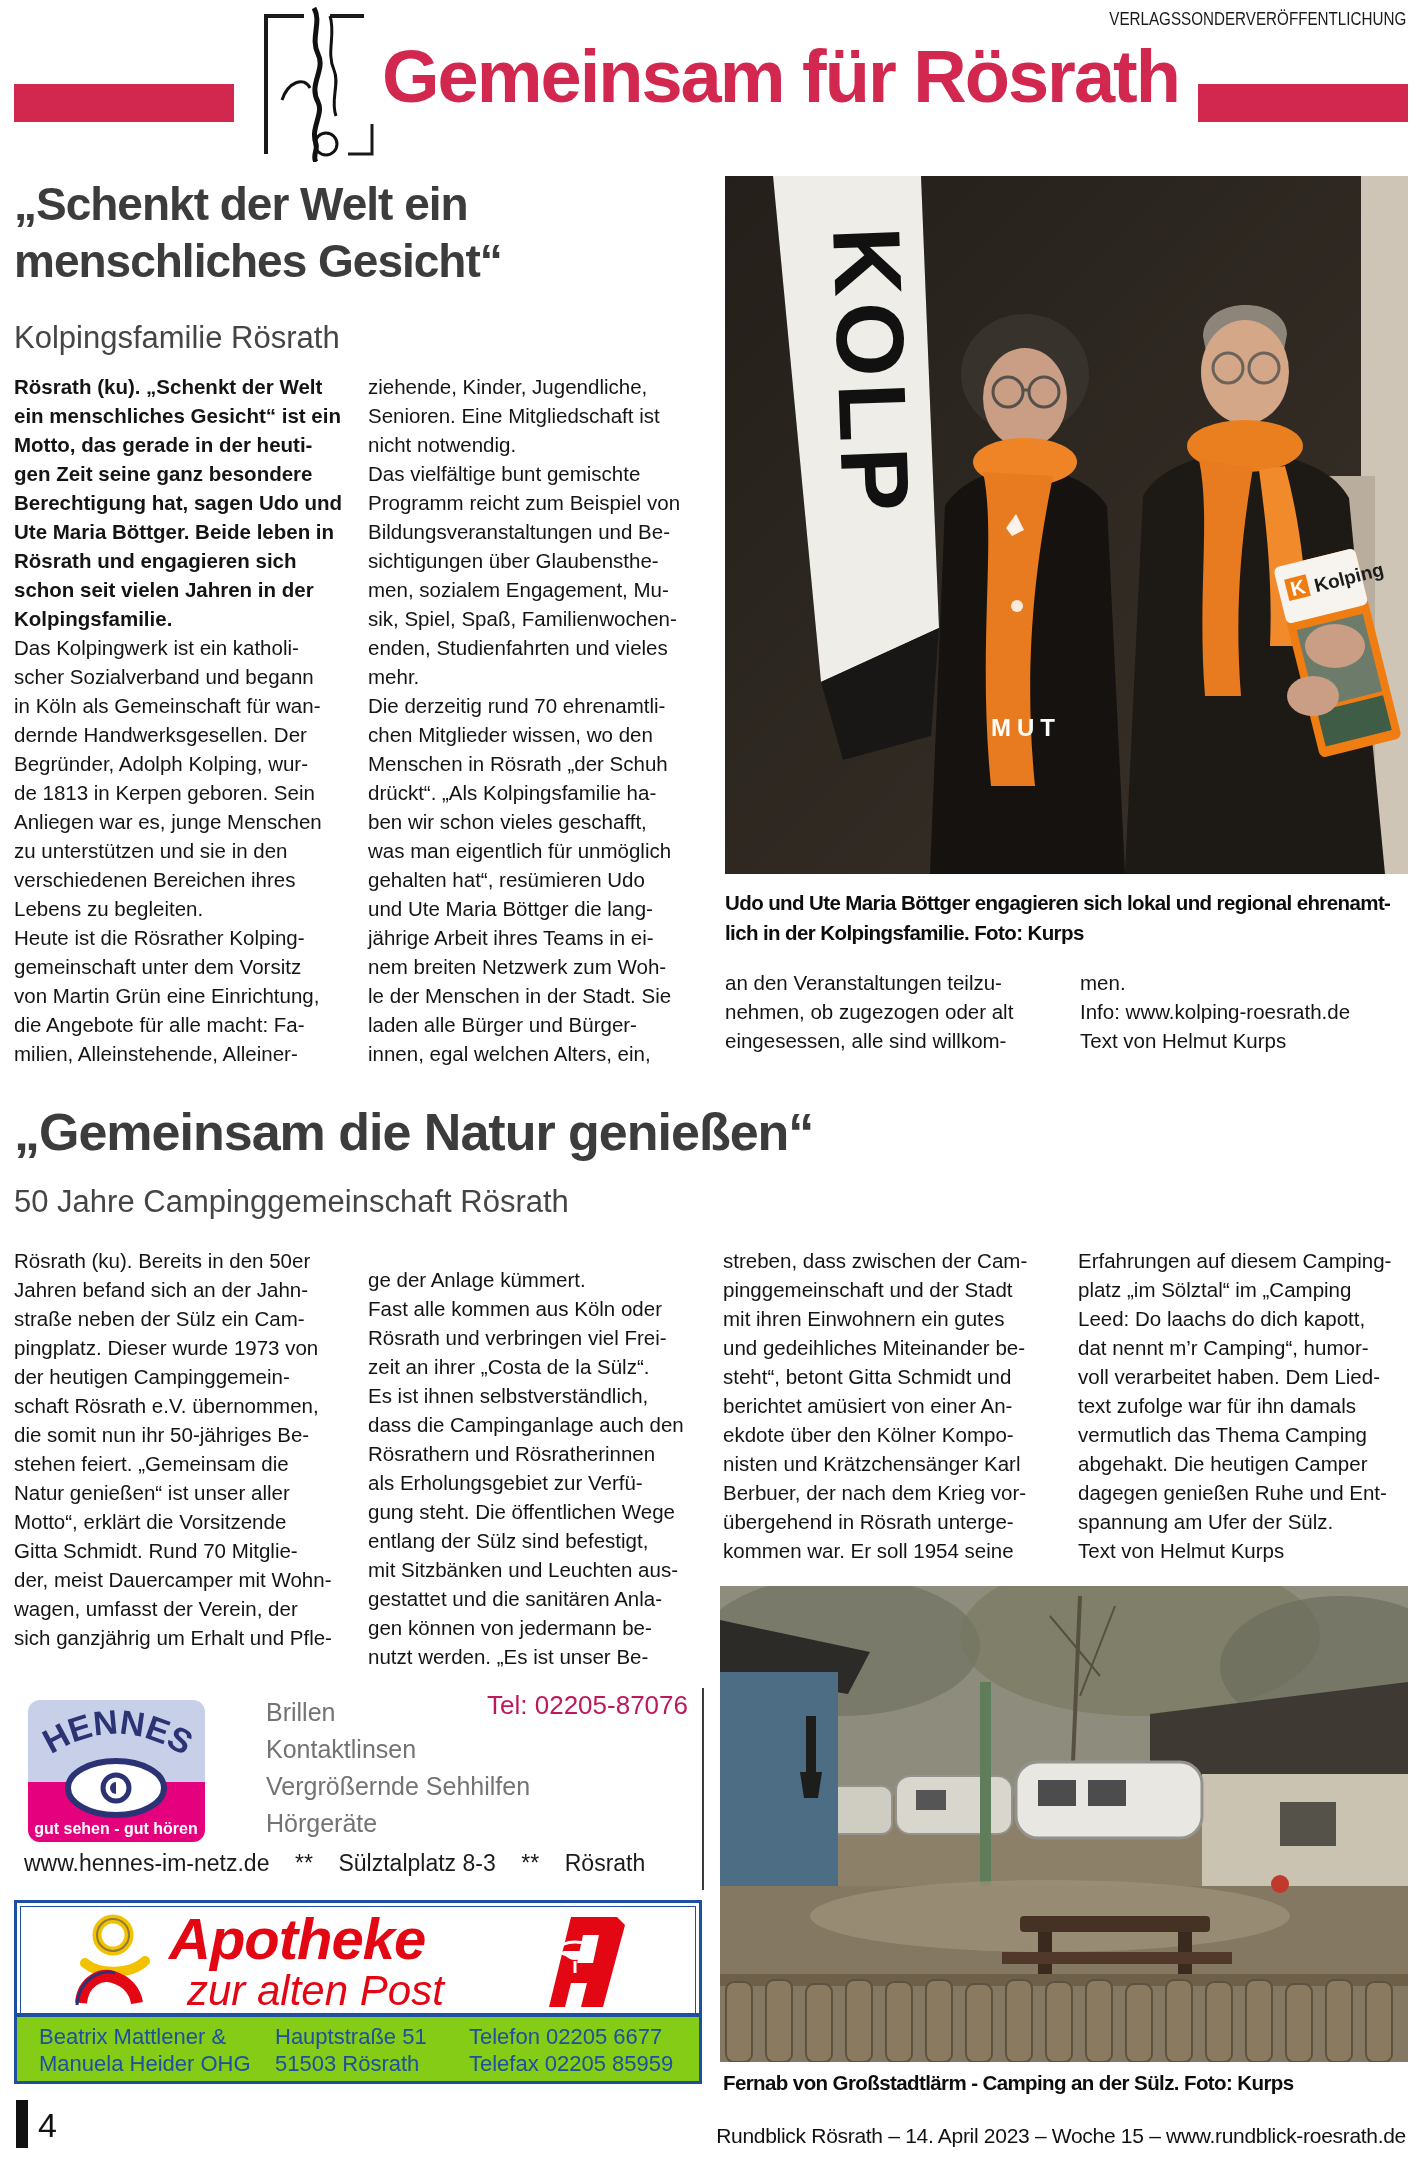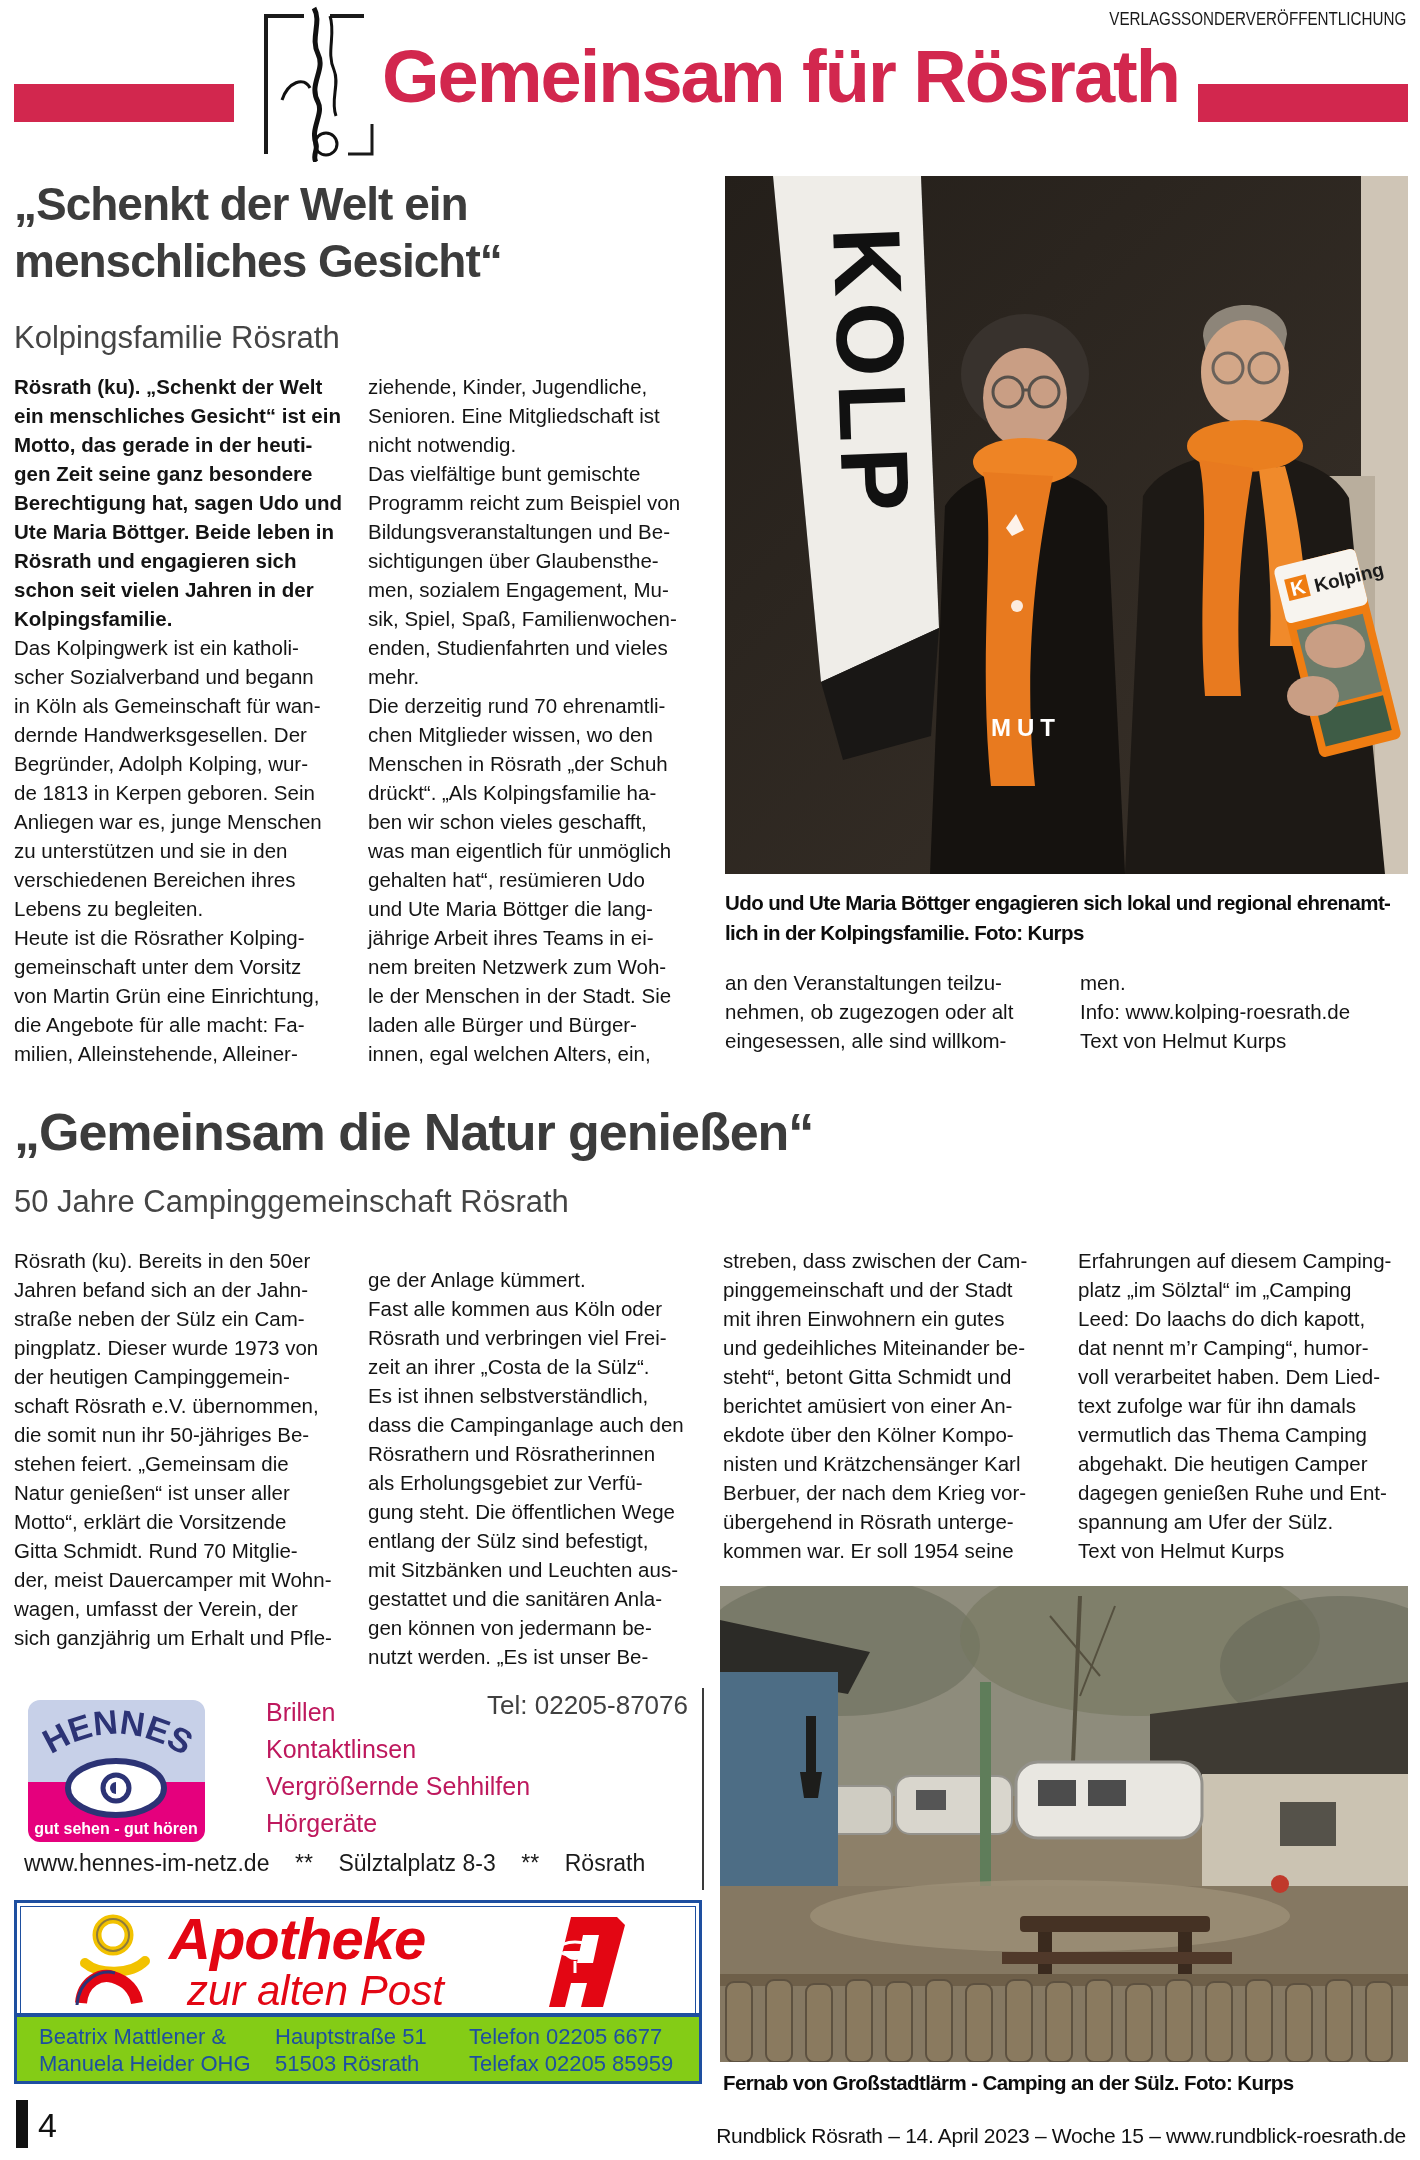--- a/index.html
+++ b/index.html
@@ -26,22 +26,22 @@
   .c3{left:725px;top:968px;width:330px;}
   .c4{left:1080px;top:968px;width:330px;}
   .h2a{left:14px;top:1102px;font-size:52px;font-weight:bold;color:#3c3c3c;letter-spacing:-1px;}
   .sub2{left:14px;top:1184px;font-size:31px;color:#454545;}
   .d1{left:14px;top:1246px;width:336px;}
   .d2{left:368px;top:1246px;width:336px;margin-top:19px;}
   .d3{left:723px;top:1246px;width:336px;}
   .d4{left:1078px;top:1246px;width:336px;}
   .ad-hennes{left:14px;top:1688px;width:688px;height:202px;border-right:2px solid #3a3a3a;}
   .hennes-logo{left:10px;top:8px;width:185px;height:150px;}
-  .hennes-services{left:252px;top:6px;font-size:25px;line-height:37px;color:#be185d;}
-  .hennes-phone{right:14px;top:2px;font-size:26px;color:#404040;}
+  .hennes-services{left:252px;top:6px;font-size:25px;line-height:37px;color:#737373;}
+  .hennes-phone{right:14px;top:2px;font-size:26px;color:#be185d;}
   .hennes-www{left:10px;top:162px;font-size:23px;white-space:pre;color:#1a1a1a;}
   .ad-apotheke{left:14px;top:1900px;width:688px;height:184px;border:3px solid #1e4fa0;box-sizing:border-box;}
   .apo-inner{position:absolute;inset:3px;border:1px solid #1e4fa0;}
   .apo-logo{left:44px;top:8px;width:100px;height:96px;}
   .apo-title{left:152px;top:2px;font-size:58px;font-weight:bold;font-style:italic;color:#e30613;letter-spacing:-1px;}
   .apo-subtitle{left:170px;top:64px;font-size:42px;font-style:italic;color:#e30613;}
   .apo-a{left:520px;top:8px;width:92px;height:100px;}
   .apo-bottom{position:absolute;left:0;right:0;bottom:0;height:64px;background:#84cc16;border-top:4px solid #1e4fa0;}
   .apo-col{position:absolute;top:6px;font-size:22px;line-height:27px;color:#1e4fa0;white-space:pre-line;}
   .apo-owners{left:22px;}

